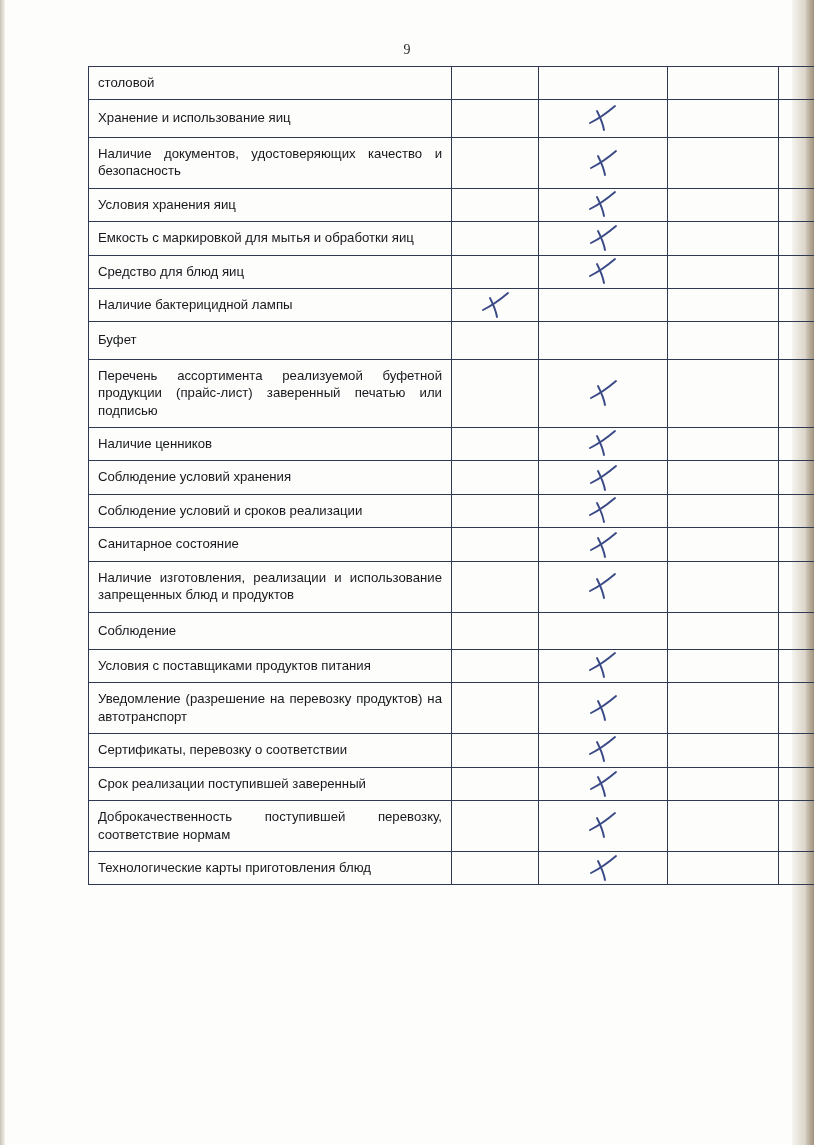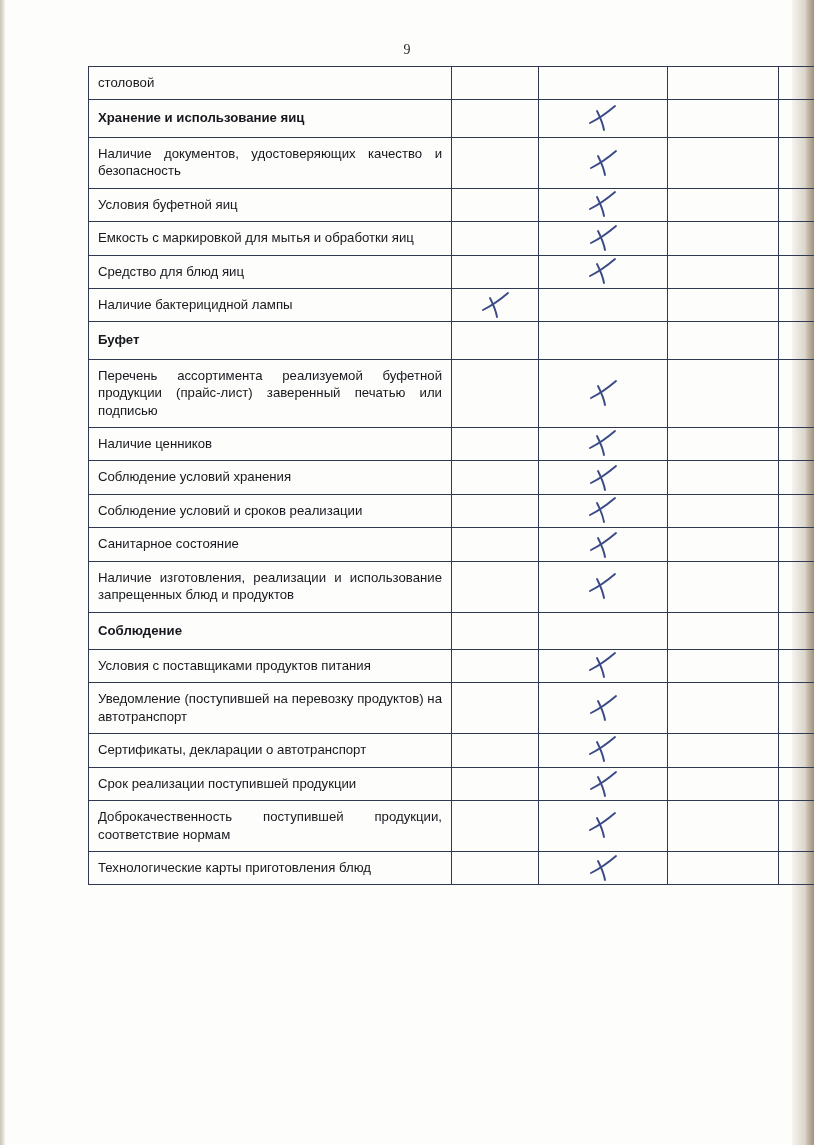--- a/index.html
+++ b/index.html
@@ -75,21 +75,21 @@
     text-align: justify;
     text-align-last: left;
     hyphens: none;
   }
   td.c-1 { width: 68px; }
   td.c-2 { width: 110px; }
   td.c-3 { width: 92px; }
   td.c-4 { width: 78px; }
 
   tr.section td.c-text {
-    font-weight: bold;
+    font-weight: normal;
   }
   tr.section td {
     padding-top: 9px;
     padding-bottom: 10px;
   }
 
   
   .mark {
     position: absolute;
     left: 50%;
@@ -142,21 +142,21 @@
                 <svg width="36" height="34" viewBox="0 0 36 34">
                   <path d="M6 22 C 14 18, 24 11, 31 5" stroke="#3a4a86" stroke-width="1.9" fill="none" stroke-linecap="round"></path>
                   <path d="M13 10 C 16 16, 19 23, 20 29" stroke="#3a4a86" stroke-width="1.9" fill="none" stroke-linecap="round"></path>
                 </svg>
               </span>
             </td>
             <td class="c-3"></td>
             <td class="c-4"></td>
           </tr>
           <tr>
-            <td class="c-text">Условия буфетной яиц</td>
+            <td class="c-text">Условия хранения яиц</td>
             <td class="c-1"></td>
             <td class="c-2">
               <span class="mark">
                 <svg width="36" height="34" viewBox="0 0 36 34">
                   <path d="M5 21 C 13 17, 23 10, 30 4" stroke="#3a4a86" stroke-width="1.9" fill="none" stroke-linecap="round"></path>
                   <path d="M12 9 C 15 15, 18 22, 19 28" stroke="#3a4a86" stroke-width="1.9" fill="none" stroke-linecap="round"></path>
                 </svg>
               </span>
             </td>
             <td class="c-3"></td>
@@ -310,63 +310,63 @@
                 <svg width="36" height="34" viewBox="0 0 36 34">
                   <path d="M5 21 C 13 17, 23 10, 30 4" stroke="#3a4a86" stroke-width="1.9" fill="none" stroke-linecap="round"></path>
                   <path d="M12 9 C 15 15, 18 22, 19 28" stroke="#3a4a86" stroke-width="1.9" fill="none" stroke-linecap="round"></path>
                 </svg>
               </span>
             </td>
             <td class="c-3"></td>
             <td class="c-4"></td>
           </tr>
           <tr>
-            <td class="c-text">Уведомление (поступившей на перевозку продуктов) на автотранспорт</td>
-            <td class="c-1"></td>
-            <td class="c-2">
-              <span class="mark">
-                <svg width="36" height="34" viewBox="0 0 36 34">
-                  <path d="M6 22 C 14 18, 24 11, 31 5" stroke="#3a4a86" stroke-width="1.9" fill="none" stroke-linecap="round"></path>
-                  <path d="M13 10 C 16 16, 19 23, 20 29" stroke="#3a4a86" stroke-width="1.9" fill="none" stroke-linecap="round"></path>
-                </svg>
-              </span>
-            </td>
-            <td class="c-3"></td>
-            <td class="c-4"></td>
-          </tr>
-          <tr>
-            <td class="c-text">Сертификаты, декларации о автотранспорт</td>
-            <td class="c-1"></td>
-            <td class="c-2">
-              <span class="mark">
-                <svg width="36" height="34" viewBox="0 0 36 34">
-                  <path d="M5 21 C 13 17, 23 10, 30 4" stroke="#3a4a86" stroke-width="1.9" fill="none" stroke-linecap="round"></path>
-                  <path d="M12 9 C 15 15, 18 22, 19 28" stroke="#3a4a86" stroke-width="1.9" fill="none" stroke-linecap="round"></path>
-                </svg>
-              </span>
-            </td>
-            <td class="c-3"></td>
-            <td class="c-4"></td>
-          </tr>
-          <tr>
-            <td class="c-text">Срок реализации поступившей продукции</td>
-            <td class="c-1"></td>
-            <td class="c-2">
-              <span class="mark">
-                <svg width="36" height="34" viewBox="0 0 36 34">
-                  <path d="M6 22 C 14 18, 24 11, 31 5" stroke="#3a4a86" stroke-width="1.9" fill="none" stroke-linecap="round"></path>
-                  <path d="M13 10 C 16 16, 19 23, 20 29" stroke="#3a4a86" stroke-width="1.9" fill="none" stroke-linecap="round"></path>
-                </svg>
-              </span>
-            </td>
-            <td class="c-3"></td>
-            <td class="c-4"></td>
-          </tr>
-          <tr>
-            <td class="c-text">Доброкачественность поступившей продукции, соответствие нормам</td>
+            <td class="c-text">Уведомление (разрешение на перевозку продуктов) на автотранспорт</td>
+            <td class="c-1"></td>
+            <td class="c-2">
+              <span class="mark">
+                <svg width="36" height="34" viewBox="0 0 36 34">
+                  <path d="M6 22 C 14 18, 24 11, 31 5" stroke="#3a4a86" stroke-width="1.9" fill="none" stroke-linecap="round"></path>
+                  <path d="M13 10 C 16 16, 19 23, 20 29" stroke="#3a4a86" stroke-width="1.9" fill="none" stroke-linecap="round"></path>
+                </svg>
+              </span>
+            </td>
+            <td class="c-3"></td>
+            <td class="c-4"></td>
+          </tr>
+          <tr>
+            <td class="c-text">Сертификаты, перевозку о соответствии</td>
+            <td class="c-1"></td>
+            <td class="c-2">
+              <span class="mark">
+                <svg width="36" height="34" viewBox="0 0 36 34">
+                  <path d="M5 21 C 13 17, 23 10, 30 4" stroke="#3a4a86" stroke-width="1.9" fill="none" stroke-linecap="round"></path>
+                  <path d="M12 9 C 15 15, 18 22, 19 28" stroke="#3a4a86" stroke-width="1.9" fill="none" stroke-linecap="round"></path>
+                </svg>
+              </span>
+            </td>
+            <td class="c-3"></td>
+            <td class="c-4"></td>
+          </tr>
+          <tr>
+            <td class="c-text">Срок реализации поступившей заверенный</td>
+            <td class="c-1"></td>
+            <td class="c-2">
+              <span class="mark">
+                <svg width="36" height="34" viewBox="0 0 36 34">
+                  <path d="M6 22 C 14 18, 24 11, 31 5" stroke="#3a4a86" stroke-width="1.9" fill="none" stroke-linecap="round"></path>
+                  <path d="M13 10 C 16 16, 19 23, 20 29" stroke="#3a4a86" stroke-width="1.9" fill="none" stroke-linecap="round"></path>
+                </svg>
+              </span>
+            </td>
+            <td class="c-3"></td>
+            <td class="c-4"></td>
+          </tr>
+          <tr>
+            <td class="c-text">Доброкачественность поступившей перевозку, соответствие нормам</td>
             <td class="c-1"></td>
             <td class="c-2">
               <span class="mark">
                 <svg width="36" height="34" viewBox="0 0 36 34">
                   <path d="M5 21 C 13 17, 23 10, 30 4" stroke="#3a4a86" stroke-width="1.9" fill="none" stroke-linecap="round"></path>
                   <path d="M12 9 C 15 15, 18 22, 19 28" stroke="#3a4a86" stroke-width="1.9" fill="none" stroke-linecap="round"></path>
                 </svg>
               </span>
             </td>
             <td class="c-3"></td>

